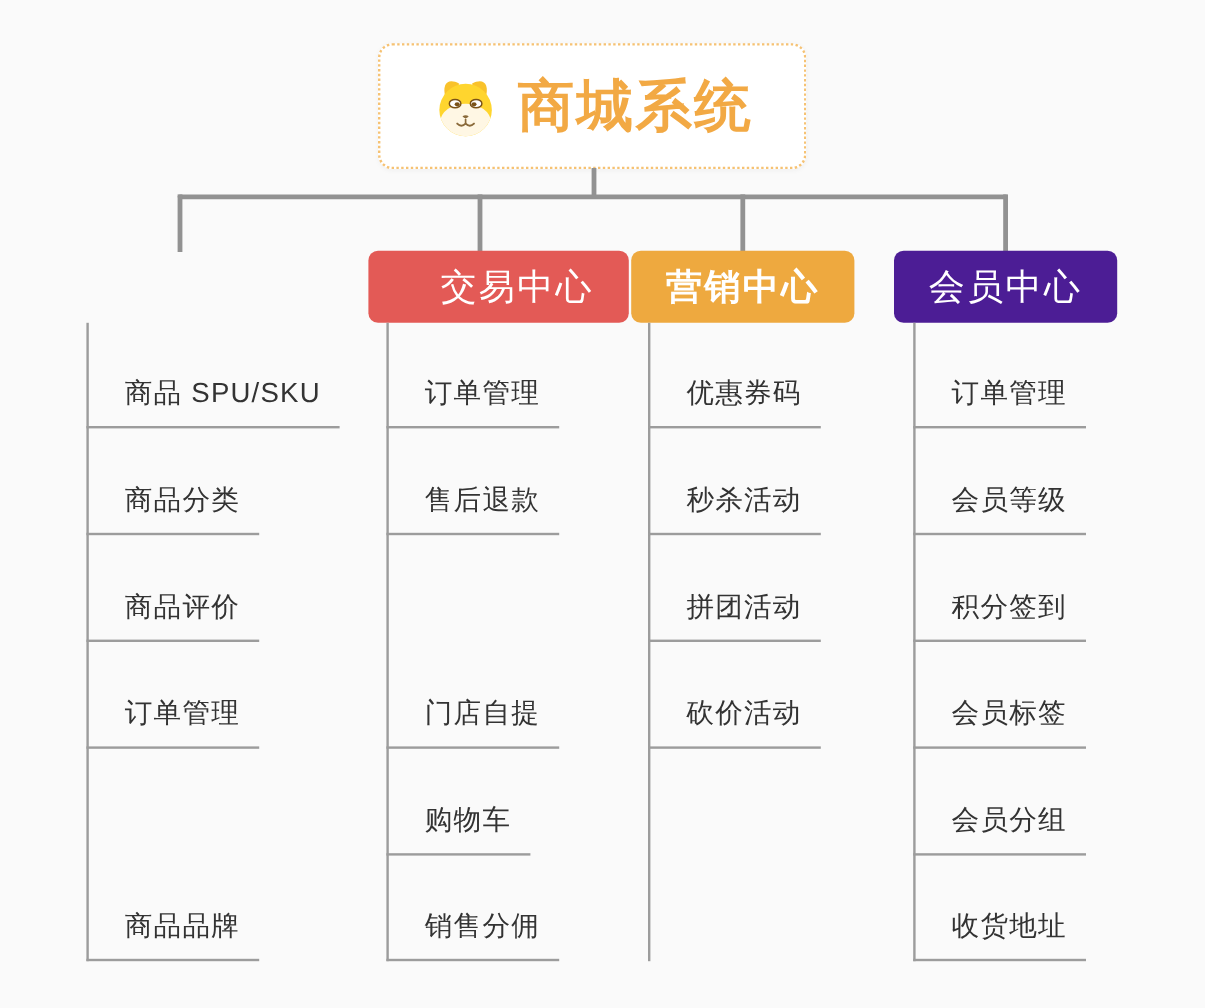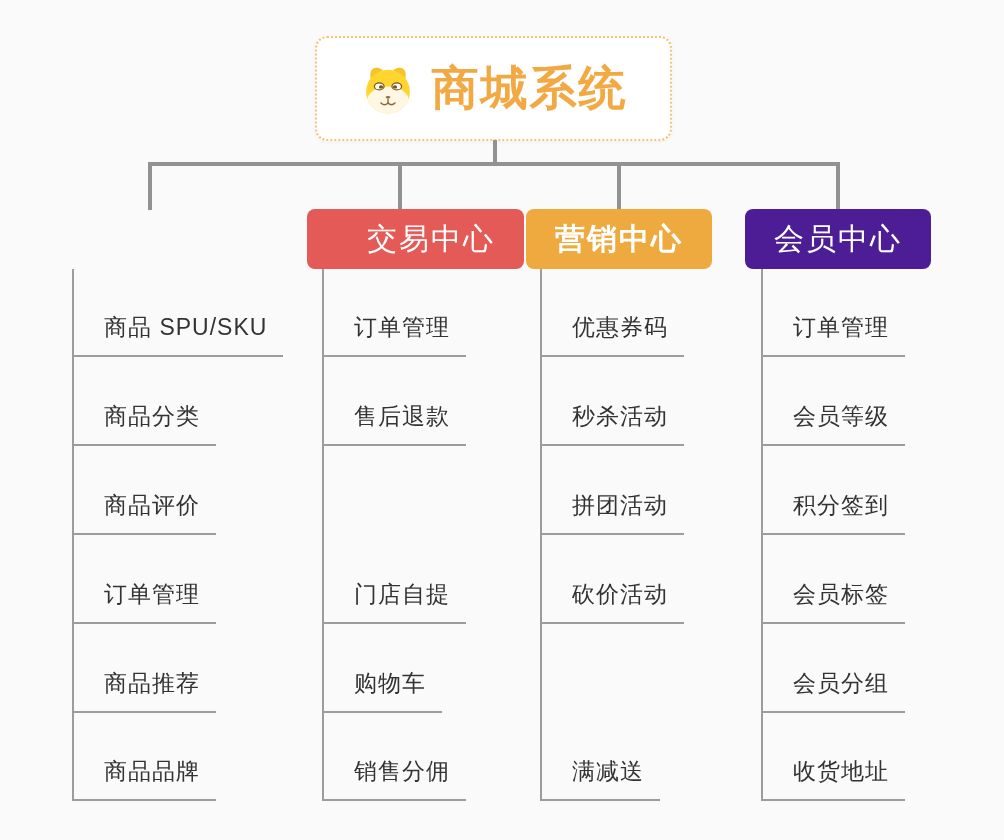--- a/index.html
+++ b/index.html
@@ -78,38 +78,36 @@
   <div class="connector drop d0"></div>
   <div class="connector drop d1"></div>
   <div class="connector drop d2"></div>
   <div class="connector drop d3"></div>
 
   <div class="trunk c0"></div>
   <div class="child c0 r0">商品 SPU/SKU</div>
   <div class="child c0 r1">商品分类</div>
   <div class="child c0 r2">商品评价</div>
   <div class="child c0 r3">订单管理</div>
-  <div class="child c0 r4">商品推荐</div>
   <div class="child c0 r5">商品品牌</div>
 
   <div class="branch-box b1" style="background-color: rgb(227, 90, 86); padding-left: 31px;">交易中心</div>
   <div class="trunk c1"></div>
   <div class="child c1 r0">订单管理</div>
   <div class="child c1 r1">售后退款</div>
   <div class="child c1 r4">购物车</div>
   <div class="child c1 r3">门店自提</div>
   <div class="child c1 r5">销售分佣</div>
 
   <div class="branch-box b2" style="background-color: rgb(238, 169, 63); font-weight: bold;">营销中心</div>
   <div class="trunk c2"></div>
   <div class="child c2 r0">优惠券码</div>
   <div class="child c2 r1">秒杀活动</div>
   <div class="child c2 r2">拼团活动</div>
   <div class="child c2 r3">砍价活动</div>
-  <div class="child c2 r5">满减送</div>
 
   <div class="branch-box b3" style="background-color: #4c1d95;">会员中心</div>
   <div class="trunk c3"></div>
   <div class="child c3 r0">订单管理</div>
   <div class="child c3 r2">积分签到</div>
   <div class="child c3 r1">会员等级</div>
   <div class="child c3 r3">会员标签</div>
   <div class="child c3 r4">会员分组</div>
   <div class="child c3 r5">收货地址</div>
 

